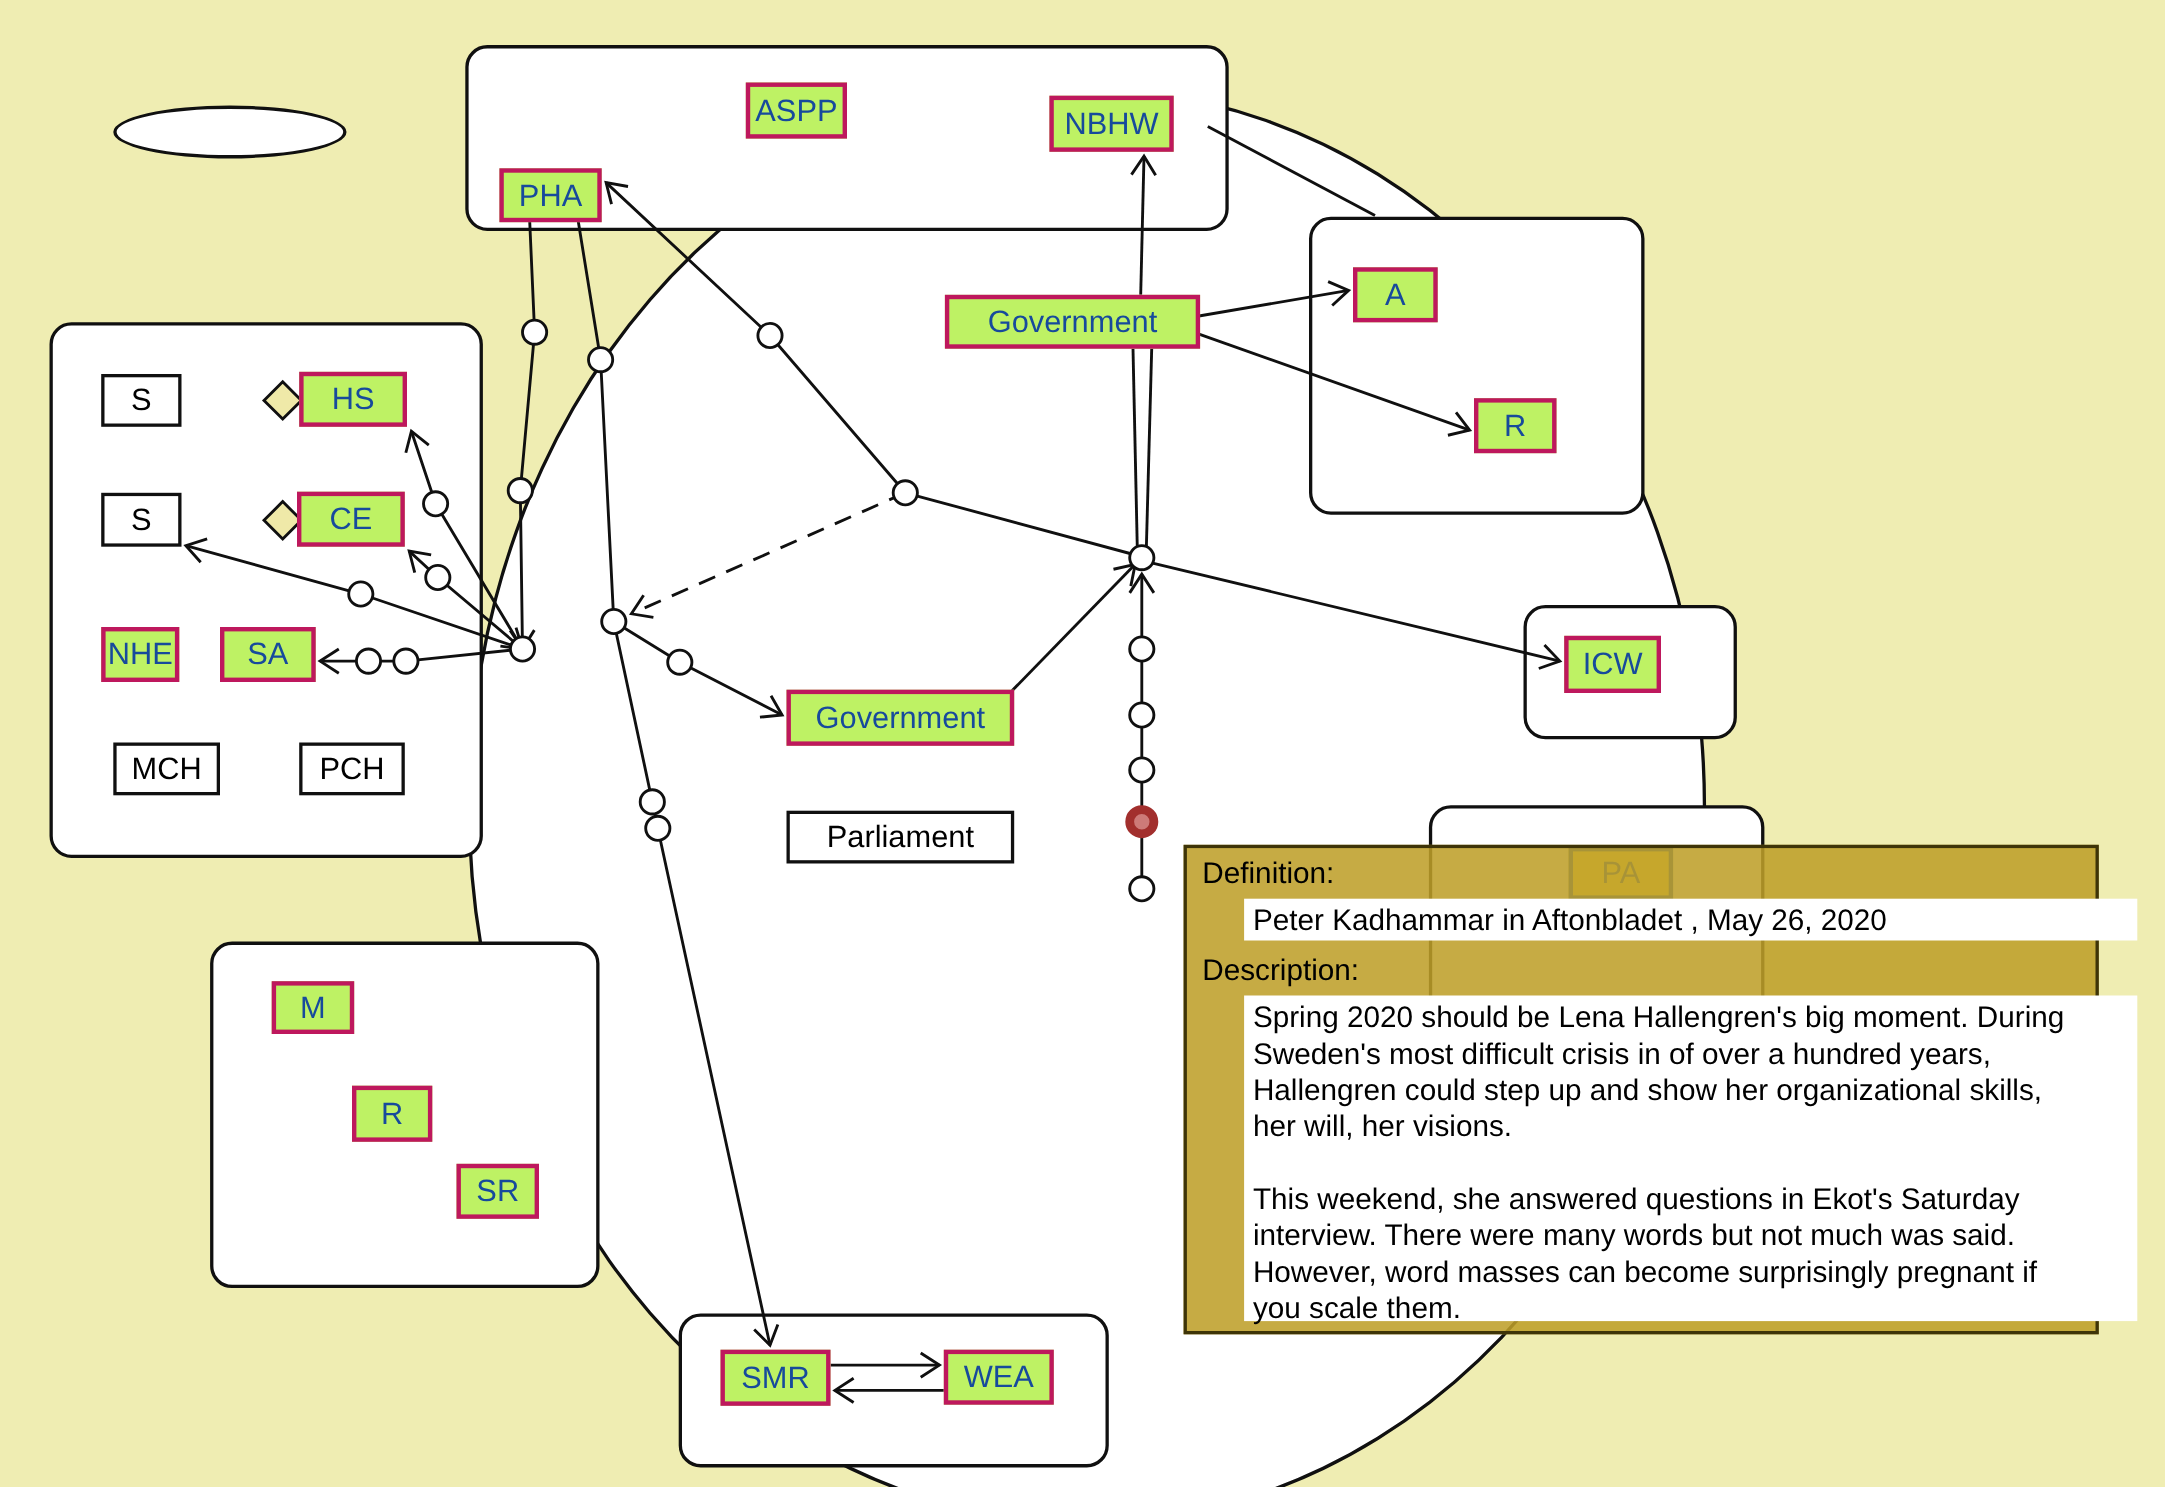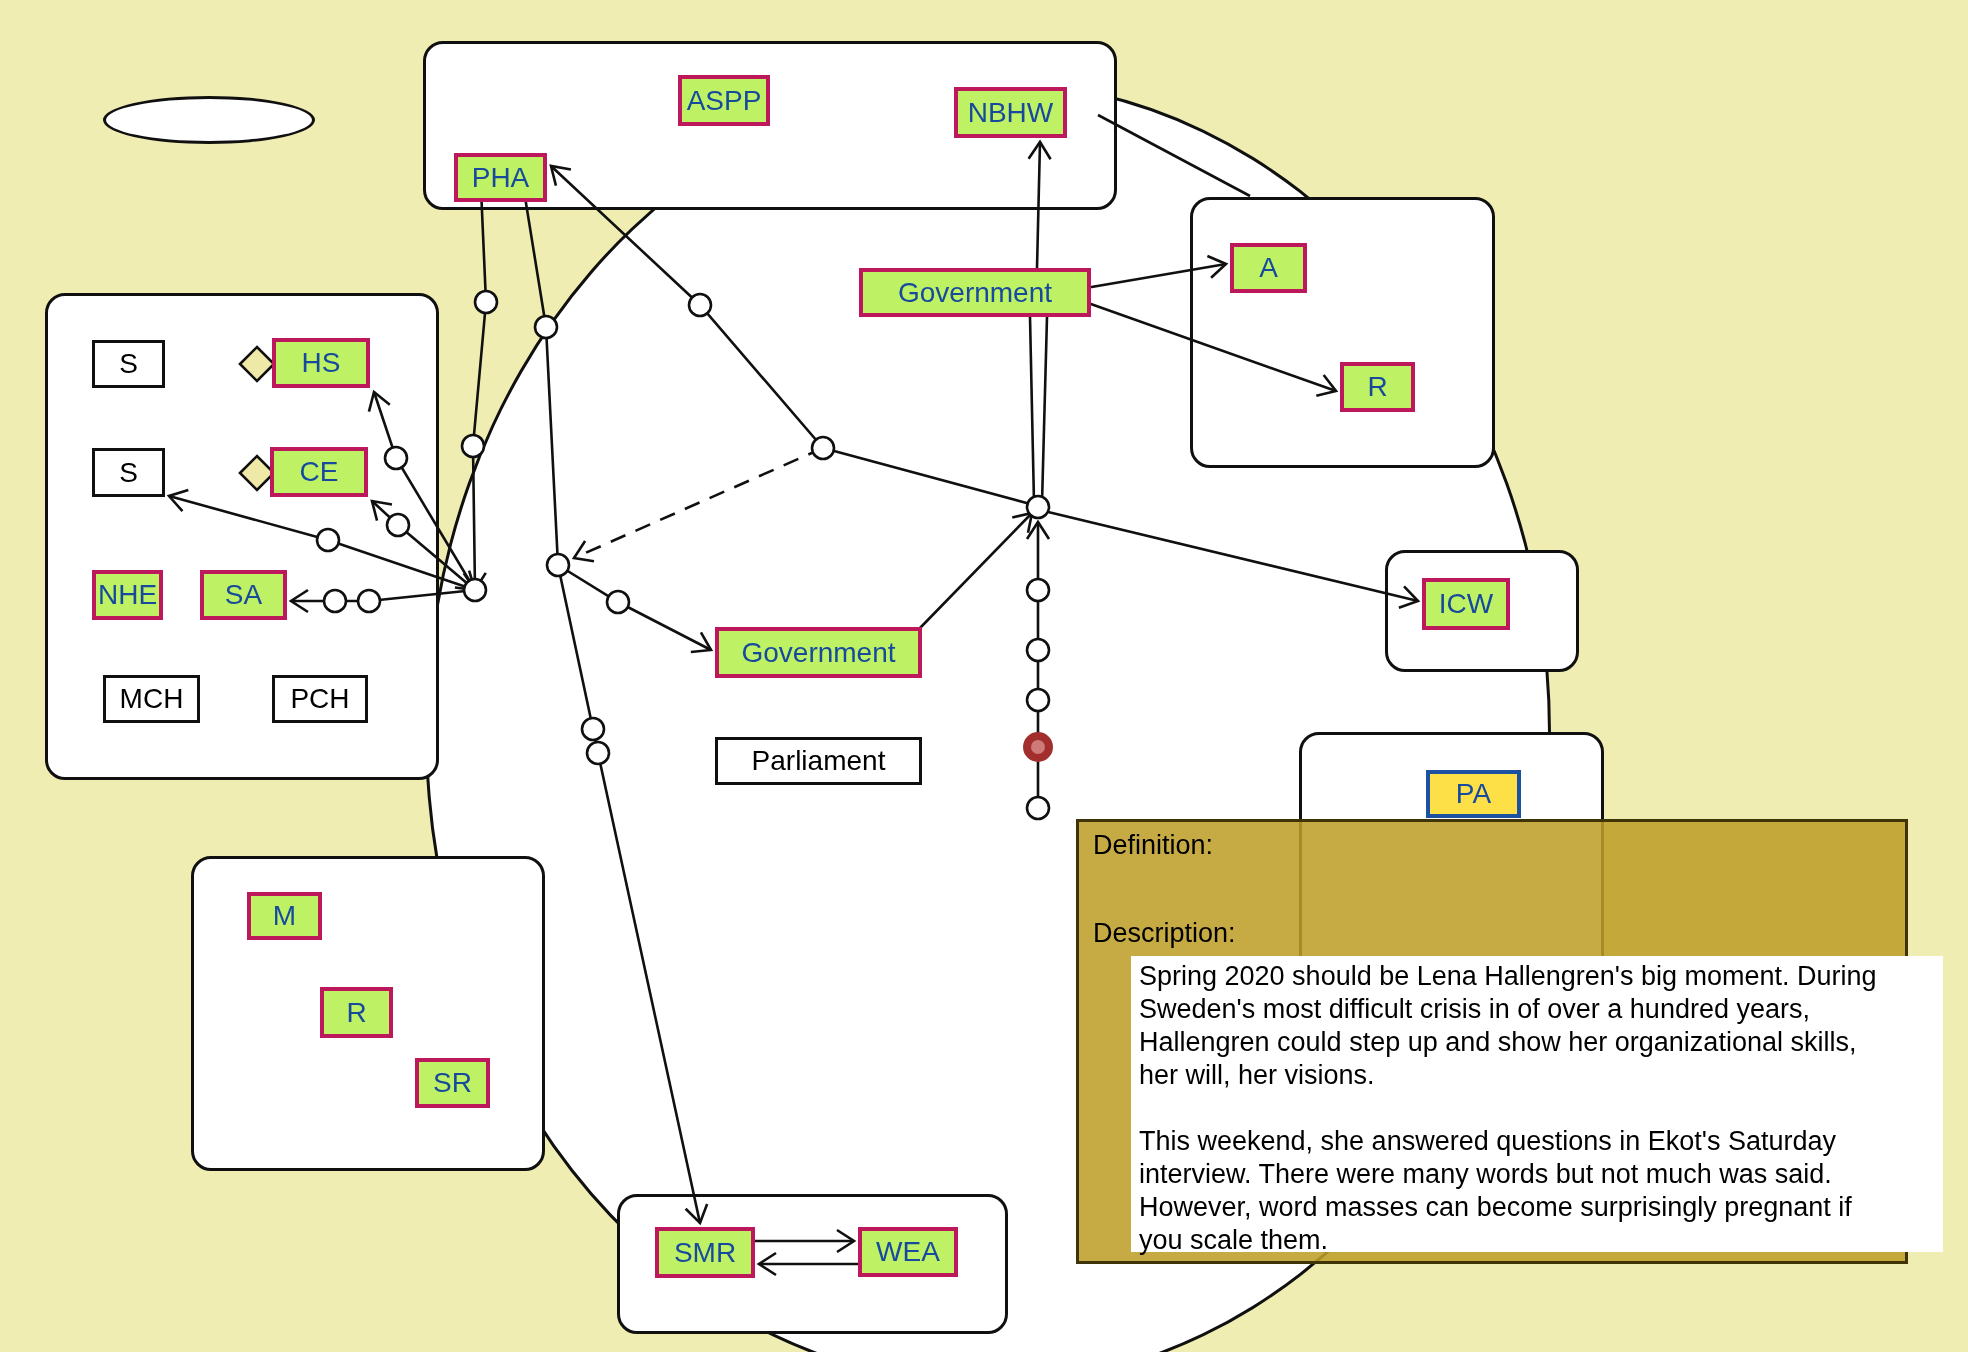--- a/index.html
+++ b/index.html
@@ -5,21 +5,21 @@
   html,body{margin:0;padding:0;background:#efedb2;font-family:"Liberation Sans",sans-serif;}
   #stage{position:relative;width:1968px;height:1352px;background:#efedb2;overflow:hidden;}
   .ellipse{position:absolute;background:#fff;border:3px solid #101010;border-radius:50%;}
   .container{position:absolute;background:#fff;border:3px solid #101010;border-radius:20px;box-sizing:border-box;}
   #edge-layer{position:absolute;left:0;top:0;z-index:30;}
   .node{position:absolute;display:flex;align-items:center;justify-content:center;box-sizing:border-box;
         font-size:28px;z-index:40;cursor:default;}
   .node-blue{background:#bef264;border:4px solid #be185d;color:#174a9c;}
   .node-white{background:#ffffff;border:3px solid #101010;color:#000;}
   .node-ghost{background:#fde047;border:4px solid #1c50a0;color:#174a9c;z-index:38;}
-  #tooltip{position:absolute;left:1076px;top:819px;width:832px;height:445px;z-index:60;
+  #tooltip{position:absolute;left:1076px;top:768px;width:832px;height:445px;z-index:60;
            background:rgba(189,158,40,0.87);border:3px solid #3e3408;box-sizing:border-box;}
   .tt-label{position:absolute;left:14px;color:#000;font-size:27px;}
   .tt-box{position:absolute;background:#fff;color:#000;font-size:27px;box-sizing:border-box;}
   #tt-def-label{top:8px;}
   #tt-def-box{left:52px;top:46px;width:812px;height:38px;display:flex;align-items:center;padding-left:8px;}
   #tt-desc-label{top:96px;}
   #tt-desc-box{left:52px;top:134px;width:812px;height:296px;padding:4px 8px;line-height:33px;white-space:pre-line;}
 </style>
 </head>
 <body>
@@ -111,20 +111,21 @@
     <div class="node node-white" style="left: 715px; top: 737px; width: 207px; height: 48px;">Parliament</div>
     <div class="node node-blue" style="left: 1422px; top: 578px; width: 88px; height: 52px;">ICW</div>
     <div class="node node-blue" style="left: 247px; top: 892px; width: 75px; height: 48px;">M</div>
     <div class="node node-blue" style="left: 320px; top: 987px; width: 73px; height: 51px;">R</div>
     <div class="node node-blue" style="left: 415px; top: 1058px; width: 75px; height: 50px;">SR</div>
     <div class="node node-blue" style="left: 655px; top: 1227px; width: 100px; height: 51px;">SMR</div>
     <div class="node node-blue" style="left: 858px; top: 1227px; width: 100px; height: 50px;">WEA</div>
     <div class="node node-ghost" style="left: 1426px; top: 770px; width: 95px; height: 48px;">PA</div>
     <div id="tooltip">
     <div class="tt-label" id="tt-def-label">Definition:</div>
+    <div class="tt-box" id="tt-def-box">Peter Kadhammar in Aftonbladet , May 26, 2020</div>
     <div class="tt-label" id="tt-desc-label">Description:</div>
     <div class="tt-box" id="tt-desc-box">Spring 2020 should be Lena Hallengren's big moment. During
 Sweden's most difficult crisis in of over a hundred years,
 Hallengren could step up and show her organizational skills,
 her will, her visions.
 
 This weekend, she answered questions in Ekot's Saturday
 interview. There were many words but not much was said.
 However, word masses can become surprisingly pregnant if
 you scale them.</div>

